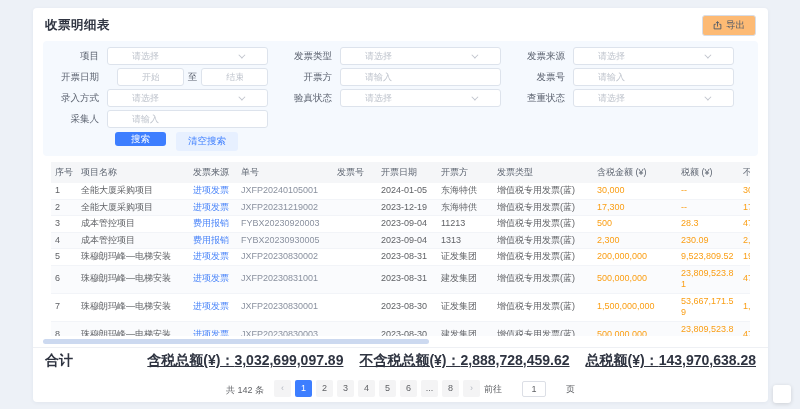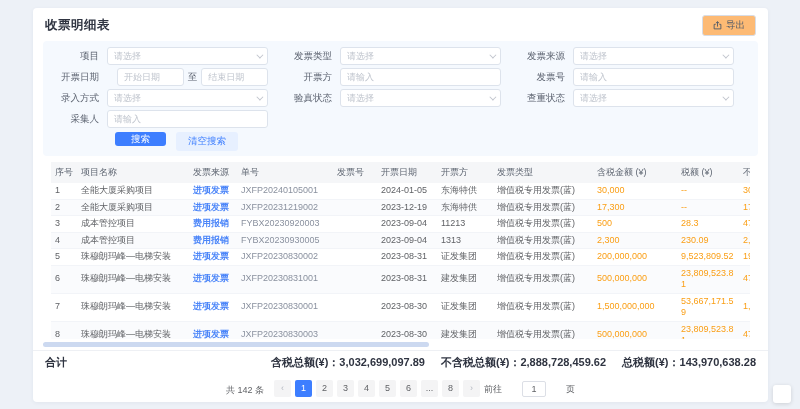--- a/index.html
+++ b/index.html
@@ -25,45 +25,45 @@
   }
   .export-btn svg { display:block; }
   
   .filter-panel { background:#f5f9fe; margin:0 10px; border-radius:4px; padding:6px 8px 3px; }
   .filter-row { display:flex; height:18px; margin-bottom:3px; }
   .field { flex:1; display:flex; align-items:center; min-width:0; padding-right:16px; }
   .field-label { flex:none; width:56px; text-align:right; padding-right:8px; font-size:9.5px; color:#5c6370; white-space:nowrap; }
   .control {
     flex:1; min-width:0; height:18px; background:#fff; border:1px solid #dde3ec;
     border-radius:3px; display:flex; align-items:center; justify-content:space-between;
-    padding:0 6px; font-size:9px; color:#bfc4cd;
+    padding:0 24px; font-size:9px; color:#bfc4cd;
   }
   input.control { display:block; color:#606266; outline:none; }
   input.control::placeholder { color:#bfc4cd; font-size:9px; }
   .chevron { width:5px; height:5px; border-right:1px solid #c0c4cc; border-bottom:1px solid #c0c4cc; transform:rotate(45deg) translateY(-2px); flex:none; }
   .daterange { flex:1; display:flex; align-items:center; gap:4px; min-width:0;margin-left:10px; }
   .sep { font-size:9.5px; color:#5c6370; flex:none; }
   .btn-row { display:flex; gap:10px; margin-left:64px; padding:1px 0 2px; }
   .btn-primary { height:14px; padding:0 16px; border:none; border-radius:3px; background:var(--primary,#3d7eff); color:#fff; font-size:9.5px; cursor:pointer; }
   .btn-light { height:19px; padding:0 12px; border:none; border-radius:3px; background:#e7f0ff; color:var(--primary,#3d7eff); font-size:9.5px; cursor:pointer; }
   
   .table-wrap { margin:6px 18px 0; overflow:hidden; }
   table { border-collapse:collapse; table-layout:fixed; width:770px; }
   th { background:#f5f6f8; font-size:9px; color:#5f6672; font-weight:normal; text-align:left; padding:4px; white-space:nowrap; overflow:hidden; }
   td { font-size:9px; padding:2px 4px; border-bottom:1px solid #f2f4f8; line-height:11.5px; word-break:break-all; color:#606266; vertical-align:middle; }
   tr.striped td { background:#fafbfd; }
-  td.c-source { color:var(--link,#4c86f9); cursor:pointer;font-weight:bold; }
+  td.c-source { color:var(--link,#4c86f9); cursor:pointer; }
   td.c-order_no { color:#8a919f; }
   td.c-amount, td.c-tax, td.c-net { color:var(--amount,#fa9e14); }
   
   .hscroll { margin:3px 10px 0; height:5px; position:relative; }
   .hscroll-thumb { position:absolute; left:0; top:0; height:5px; width:54%; border-radius:3px; background:#ccd9f0; cursor:grab; }
   
-  .total-bar { display:flex; align-items:center; margin-top:3px; padding:4px 12px; border-top:1px solid #eef0f4; font-size:11px; font-weight:bold; color:#2f3441; }
-  .totals { margin-left:auto; display:flex; gap:16px; }
+  .total-bar { display:flex; align-items:center; margin-top:3px; padding:4px 12px; border-top:1px solid #eef0f4; font-size:14px; font-weight:bold; color:#2f3441; }
+  .totals { margin-left:auto; display:flex; gap:16px;text-decoration:underline; }
   .total-item { white-space:nowrap; }
   
   .pagination { display:flex; align-items:flex-end; justify-content:center; gap:4px; padding:6px 16px 5px; font-size:9px; color:#606266; }
   .total-text { margin-right:6px; }
   .page-btn, .arrow-btn, .ellipsis-btn {
     min-width:17px; height:17px; line-height:17px; text-align:center;
     background:#f4f4f5; border-radius:2px; padding:0 3px; cursor:pointer; user-select:none;
   }
   .arrow-btn { color:#b4b8c0; }
   .page-btn.active { background:var(--primary,#3d7eff); color:#fff; }

